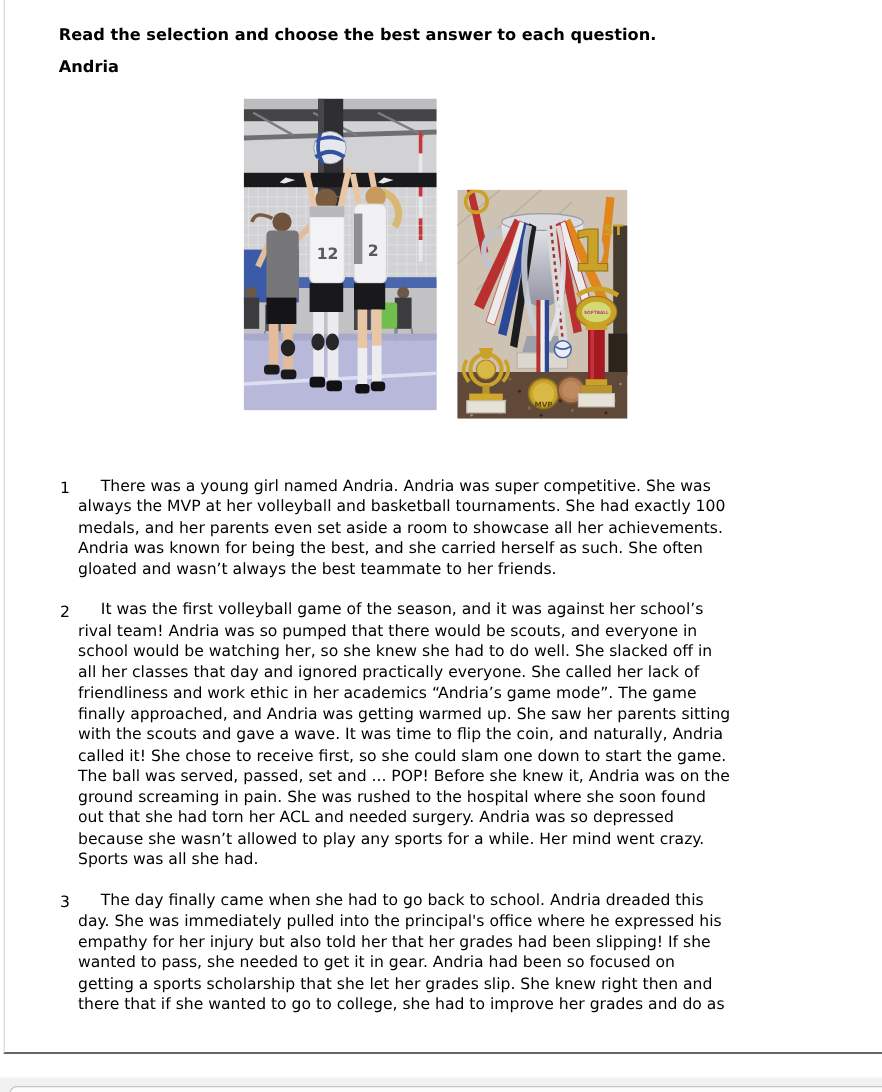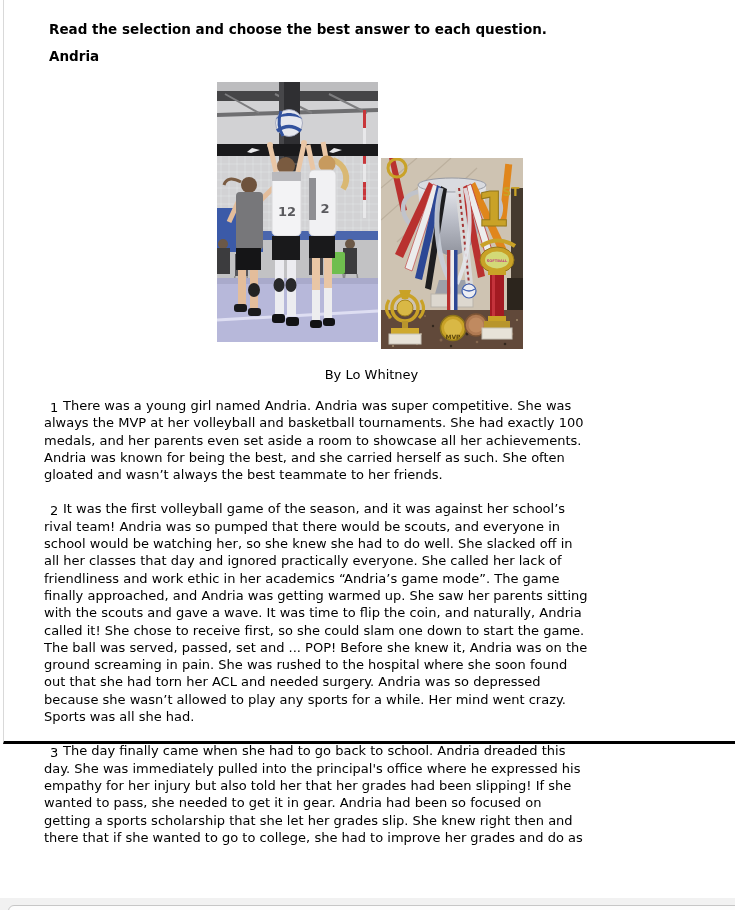--- a/index.html
+++ b/index.html
@@ -3,47 +3,47 @@
 <meta charset="utf-8">
 <style>
   html,body{margin:0;padding:0;}
   body{
     width:735px;height:910px;position:relative;overflow:hidden;
     background:#ffffff;
     font-family:"DejaVu Sans","Liberation Sans",sans-serif;
     color:#000000;
   }
   .page{
-    position:absolute;left:3px;top:0;width:732px;height:744px;
+    position:absolute;left:3px;top:0;width:732px;height:878px;
     box-sizing:border-box;background:#ffffff;
-    border-left:1px solid #d9d9d9;border-bottom:3px solid #000000;
+    border-left:1px solid #d9d9d9;border-bottom:1px solid #000000;
   }
   .instruction{
     position:absolute;left:45px;top:20px;width:660px;
     font-size:13.5px;font-weight:bold;line-height:18px;
   }
   .title{
     position:absolute;left:45px;top:47px;width:645px;
     font-size:13.5px;font-weight:bold;line-height:18px;
   }
   .byline{
     position:absolute;left:45px;top:366px;width:645px;text-align:center;
     font-size:13px;line-height:17px;
   }
   .photo{position:absolute;overflow:hidden;}
   .photo svg{display:block;width:100%;height:100%;}
-  .photo-volleyball{left:213px;top:82px;width:161px;height:260px;}
+  .photo-volleyball{left:199px;top:82px;width:161px;height:260px;}
   .photo-trophies{left:377px;top:158px;width:142px;height:191px;}
   .paras{position:absolute;left:0;top:397px;width:735px;}
   .para{position:relative;margin-bottom:17px;}
   .para-num{
     position:absolute;left:46px;top:2px;font-size:13px;line-height:17.3px;
   }
   .para-text{
-    margin-left:40px;width:652px;
+    margin-left:61px;width:652px;
     font-size:13px;line-height:17.3px;
     white-space:pre-line;text-indent:19px;
   }
   .bottom-strip{
     position:absolute;left:0;top:898px;width:735px;height:12px;background:#f1f1f1;
   }
   .next-panel{
     position:absolute;left:8px;top:905px;width:740px;height:10px;
     box-sizing:border-box;background:#fcfcfc;
     border:1px solid #c6c6c6;border-radius:6px 6px 0 0;
@@ -302,21 +302,20 @@
         <rect x="109" y="115" width="14" height="45" fill="#a31a22"></rect>
         <rect x="111" y="115" width="3" height="45" fill="#c4333c"></rect>
         <rect x="107" y="113" width="18" height="4" fill="#c9a227"></rect>
         <rect x="107" y="158" width="18" height="5" fill="#c9a227"></rect>
         <rect x="103" y="163" width="26" height="7" fill="#b8952c"></rect>
         <rect x="101" y="170" width="30" height="11" fill="#e7e2d8" stroke="#c6c1b6"></rect>
       </g>
     </svg>
   </div>
 
-  <div class="byline">By Lo Whitney</div>
 
   <div class="paras">
     <div class="para">
       <span class="para-num">1</span>
       <div class="para-text">There was a young girl named Andria. Andria was super competitive. She was
 always the MVP at her volleyball and basketball tournaments. She had exactly 100
 medals, and her parents even set aside a room to showcase all her achievements.
 Andria was known for being the best, and she carried herself as such. She often
 gloated and wasn’t always the best teammate to her friends.</div>
     </div>

